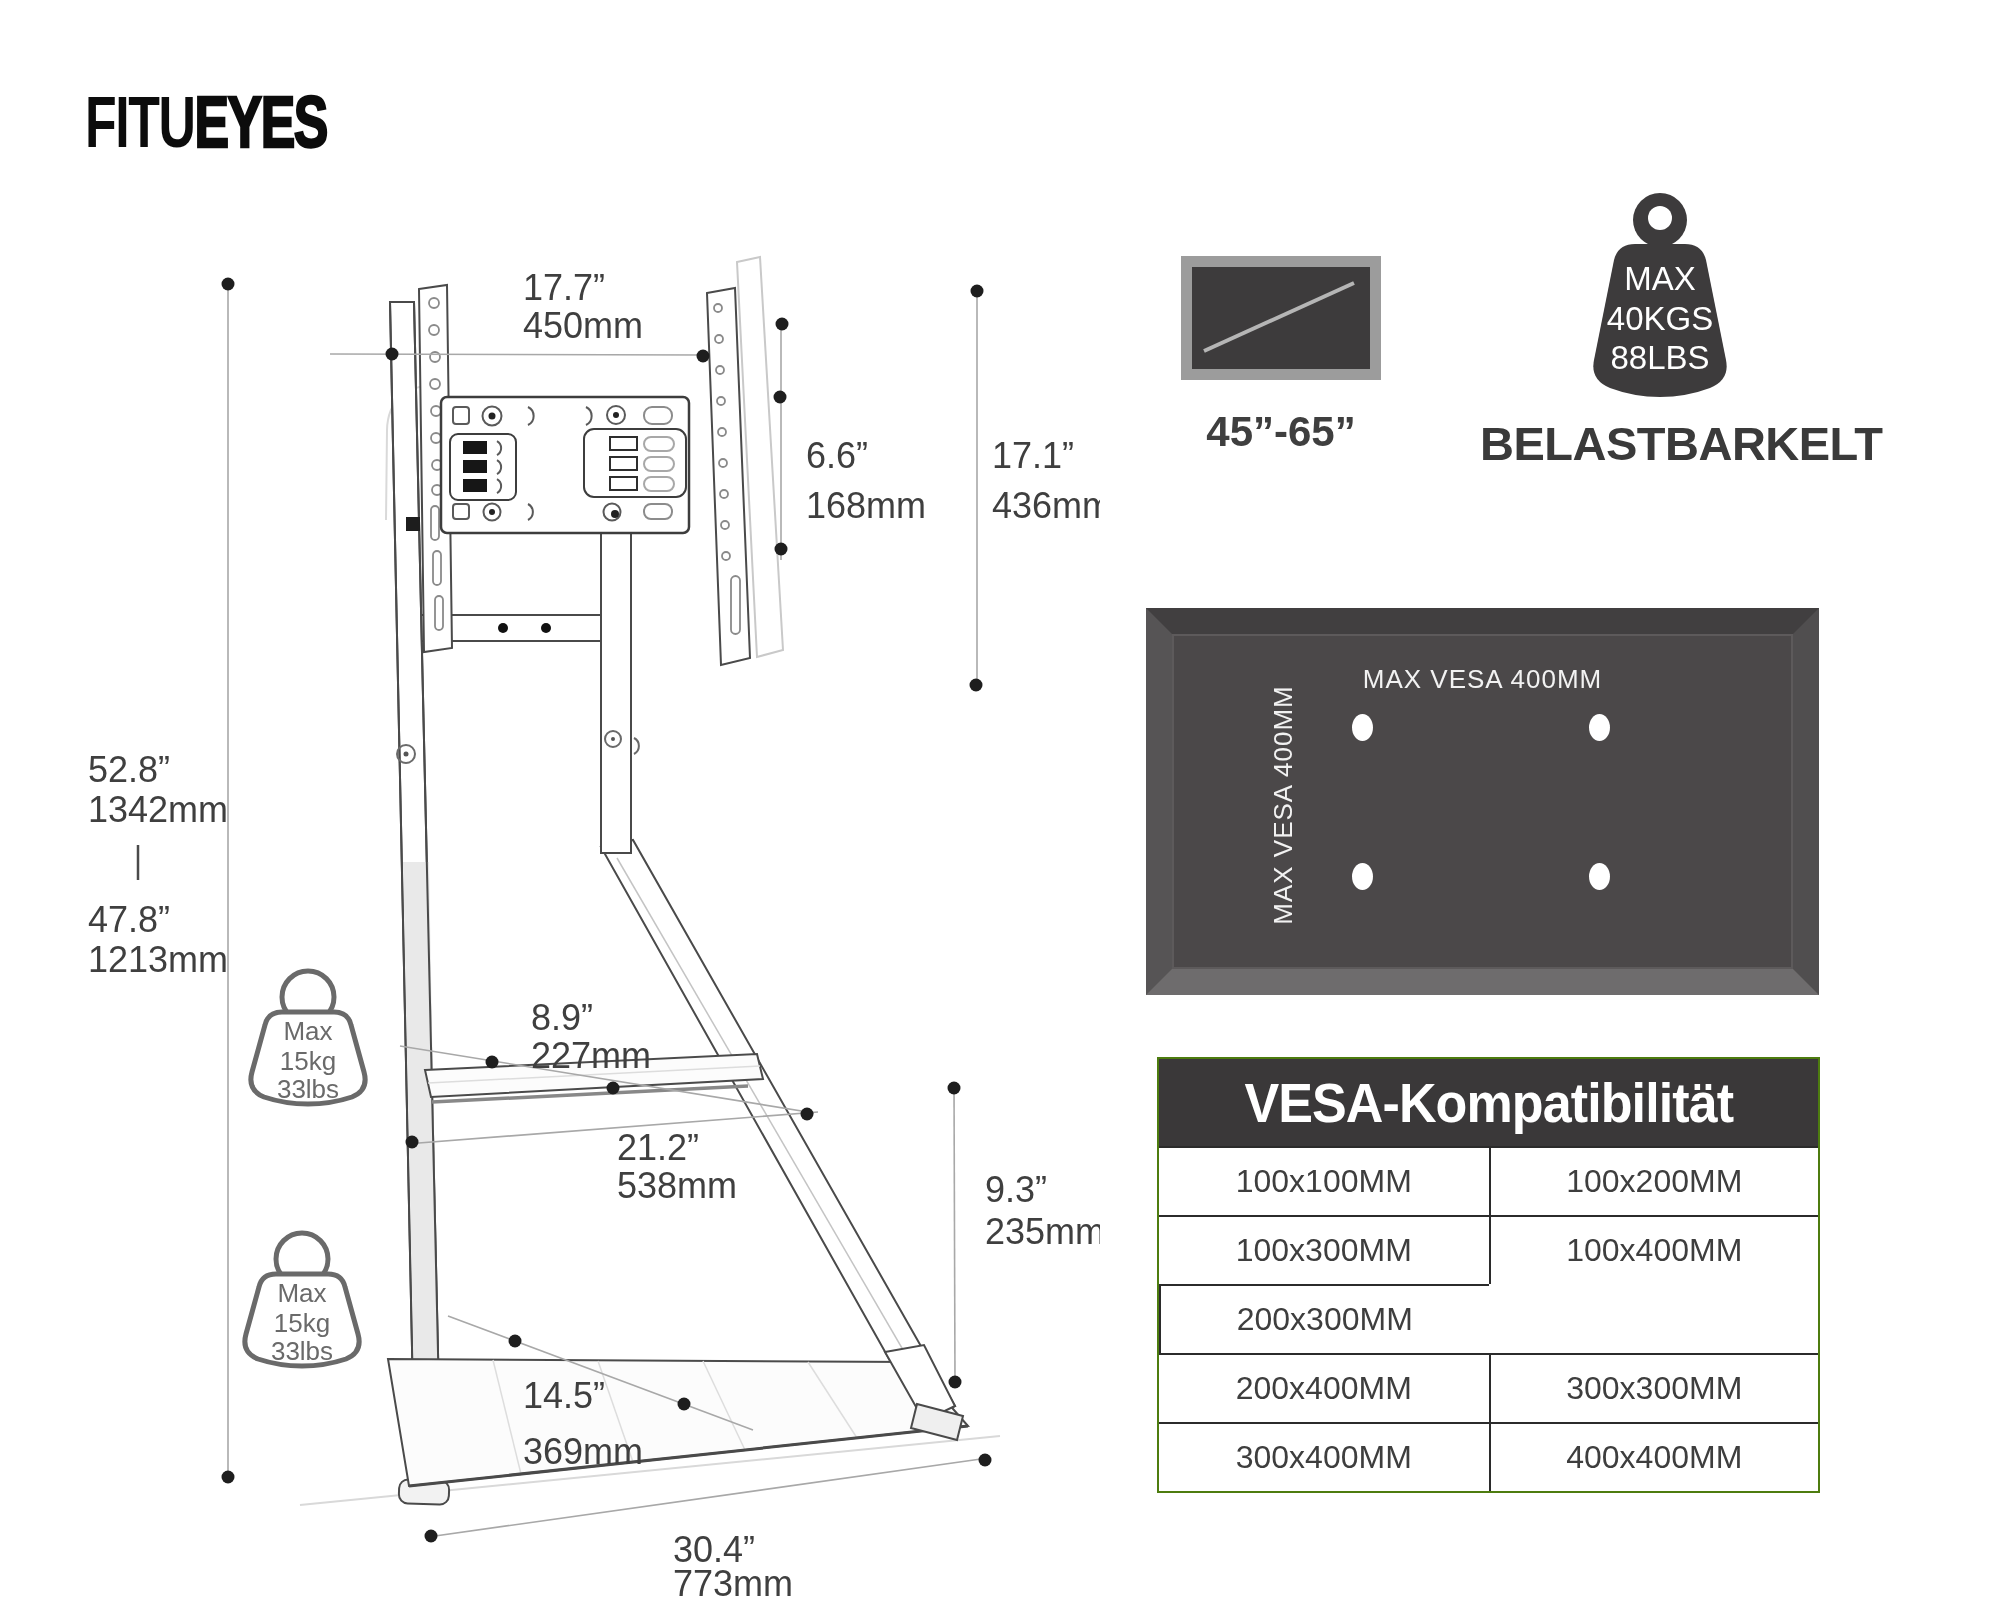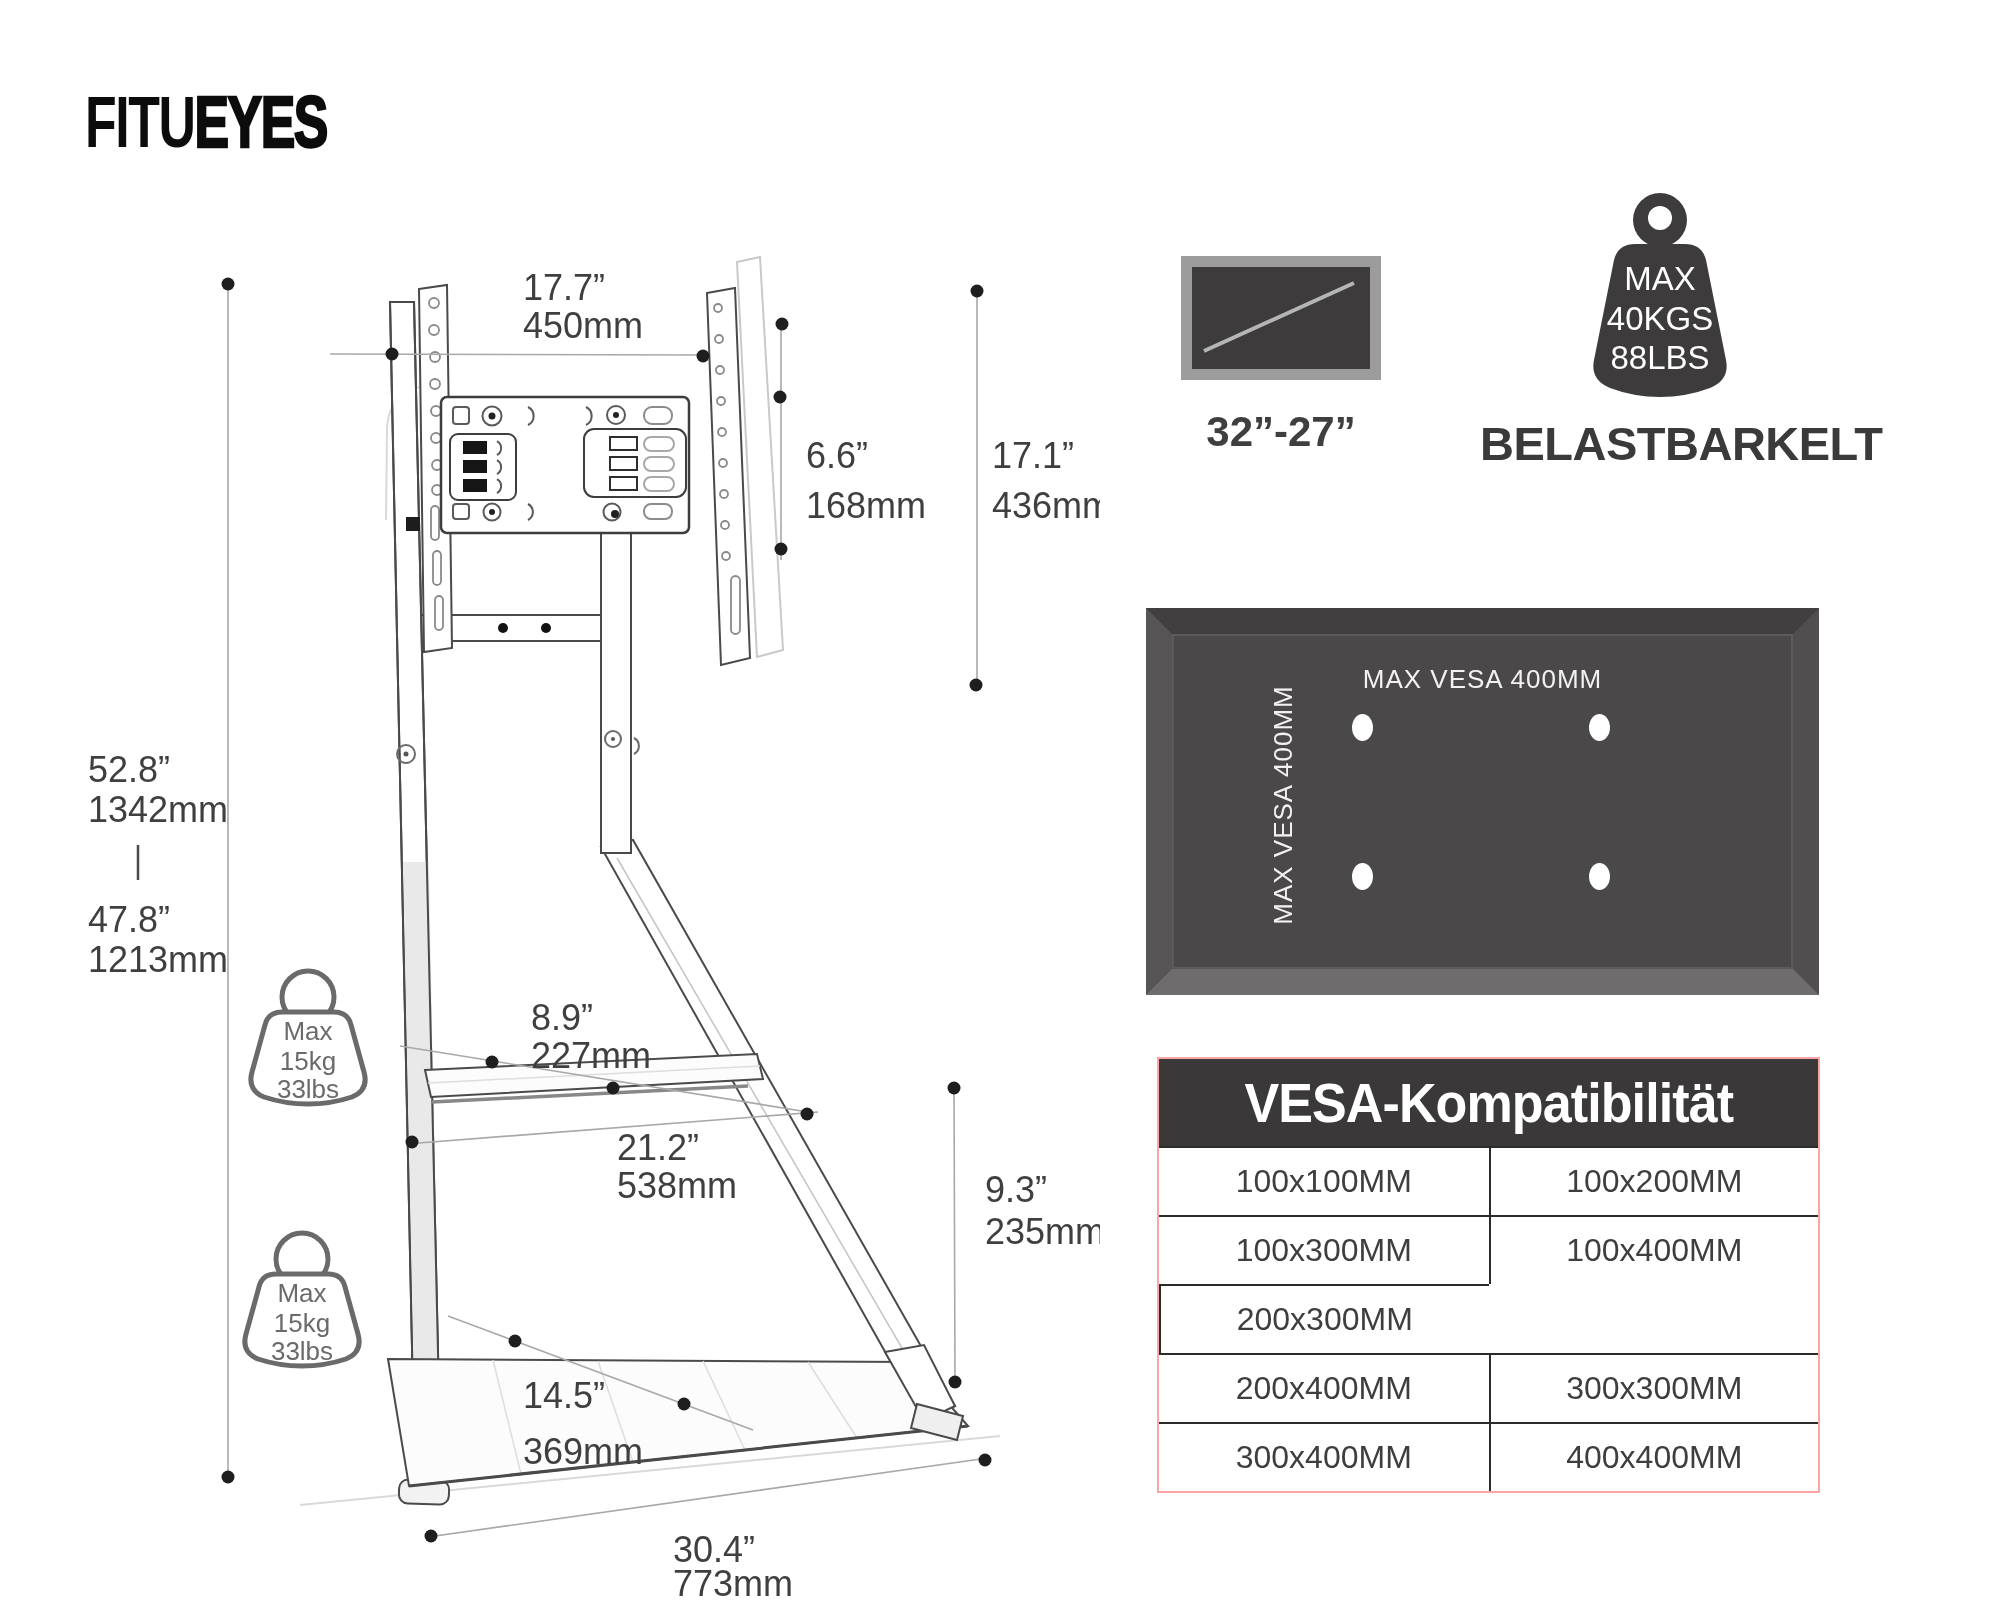--- a/index.html
+++ b/index.html
@@ -27,21 +27,21 @@
          border:26px solid #413f40;border-bottom-color:#6e6c6d;border-left-color:#565455;border-right-color:#504e4f;
          box-shadow:inset 0 0 0 2px rgba(255,255,255,0.10);}
   .vesa-h{position:absolute;left:0;top:30px;width:100%;text-align:center;color:#f2f2f2;font-size:26px;letter-spacing:1px;}
   .vesa-v{position:absolute;left:-41px;top:158px;width:300px;height:26px;text-align:center;color:#f2f2f2;font-size:26px;letter-spacing:1px;
           transform:rotate(-90deg);}
   .hole{position:absolute;width:21px;height:27px;border-radius:50%;background:#ffffff;}
   .hole.h1{left:180px;top:80px;} .hole.h2{left:417px;top:80px;}
   .hole.h3{left:180px;top:229px;} .hole.h4{left:417px;top:229px;}
 
   
-  .vtable{left:1157px;top:1057px;width:663px;box-sizing:border-box;border:2px solid #fca5a5;background:#ffffff;}
+  .vtable{left:1157px;top:1057px;width:663px;box-sizing:border-box;border:2px solid #4d7c0f;background:#ffffff;}
   .vtable .vhead{height:87px;background:#3a3839;color:#ffffff;display:flex;align-items:center;justify-content:center;
                  font-size:56px;font-weight:800;letter-spacing:-1px;transform-origin:center;}
   .vhead span{display:inline-block;transform:scaleX(0.93);}
   .vrow{display:grid;grid-template-columns:1fr 1fr;}
   .vcell{height:67px;display:flex;align-items:center;justify-content:center;font-size:32px;color:#3e3e3e;
          border-top:2px solid #2b2b2b;}
   .vcell.right{border-left:2px solid #2b2b2b;}
 
   svg text{font-family:"Liberation Sans", sans-serif;}
   .dimtxt{font-size:36px;fill:#3f3f3f;}
@@ -276,21 +276,21 @@
     </g>
   </svg>
 
   <div class="abs tv-outer">
     <div class="tv-inner">
       <svg width="100%" height="100%">
         <line x1="12" y1="84" x2="162" y2="16" stroke="#b5b5b5" stroke-width="4"></line>
       </svg>
     </div>
   </div>
-  <div class="abs tv-label">32”-27”</div>
+  <div class="abs tv-label">45”-65”</div>
 
   <svg class="abs" style="left:1540px;top:192px" width="240" height="212" viewBox="0 0 240 212">
     <circle cx="120" cy="28" r="27" fill="#3d3b3c"></circle>
     <circle cx="120" cy="26" r="12" fill="#ffffff"></circle>
     <path d="M 95 52 L 145 52 Q 162 52 166 68 L 186 168 Q 190 188 170 196 Q 146 205 120 205 Q 94 205 70 196 Q 50 188 54 168 L 74 68 Q 78 52 95 52 Z" fill="#3d3b3c"></path>
     <text class="kb-txt" x="120" y="98" text-anchor="middle">MAX</text>
     <text class="kb-txt" x="120" y="138" text-anchor="middle">40KGS</text>
     <text class="kb-txt" x="120" y="177" text-anchor="middle">88LBS</text>
   </svg>
   <div class="abs cap-label">BELASTBARKELT</div>

